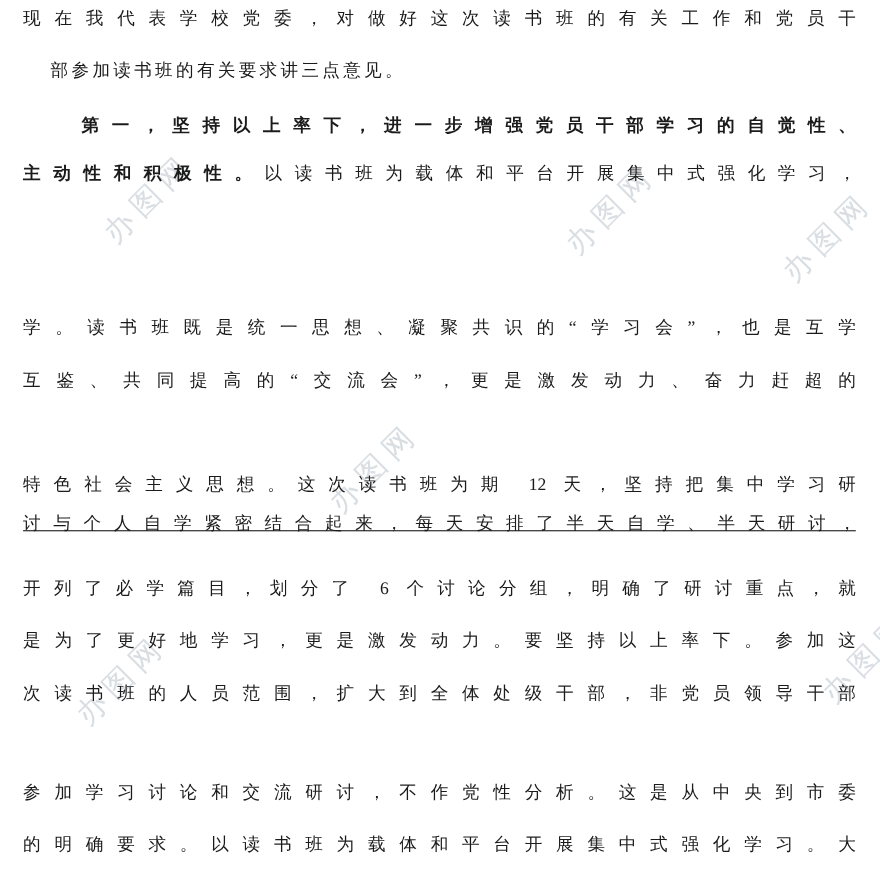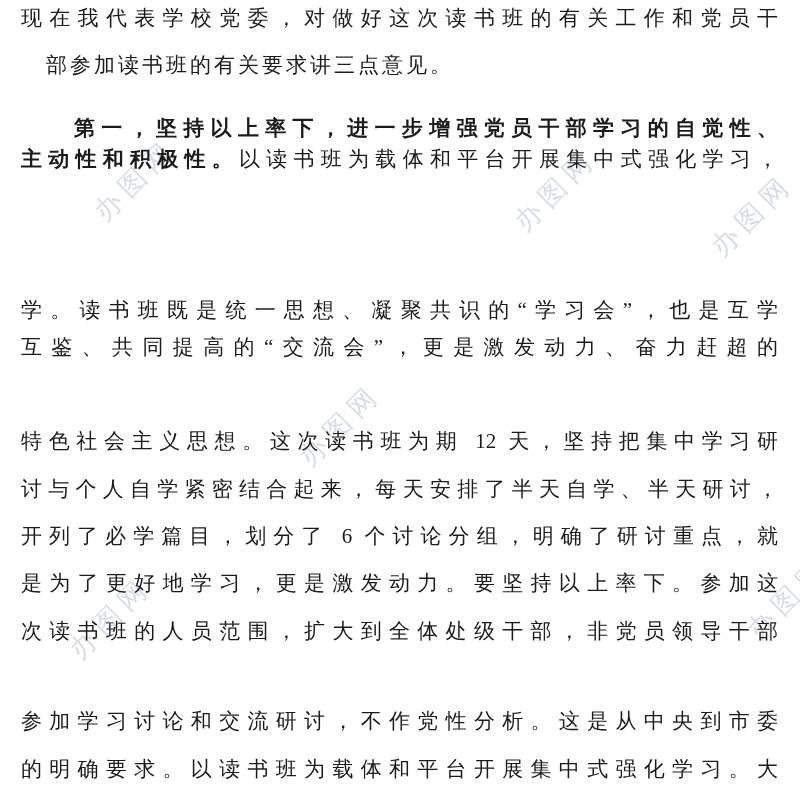--- a/index.html
+++ b/index.html
@@ -6,21 +6,21 @@
   body{
     width:800px;height:800px;background:#ffffff;overflow:hidden;
     font-family:"Liberation Serif","DejaVu Serif",serif;
   }
   .page{
     position:relative;width:800px;height:800px;background:#ffffff;
     color:#1b1b1b;
   }
   .line{
     position:absolute;left:21px;width:757px;box-sizing:border-box;
-    font-size:21px;line-height:34px;white-space:nowrap;
+    font-size:16px;line-height:34px;white-space:nowrap;
   }
   .just{
     white-space:normal;
     text-align:justify;
     text-align-last:justify;
   }
   .plain{letter-spacing:3px;}
   .bold{font-weight:700;}
   .indent{padding-left:53px;}
   .wm{
@@ -40,27 +40,27 @@
 
   <span class="wm" style="left:135px;top:180px;">办图网</span>
   <span class="wm" style="left:555px;top:190px;">办图网</span>
   <span class="wm" style="left:752px;top:215px;">办图网</span>
   <span class="wm" style="left:340px;top:425px;">办图网</span>
   <span class="wm" style="left:110px;top:618px;">办图网</span>
   <span class="wm" style="left:788px;top:598px;">办图网</span>
 
   <div class="line just" style="top:1px;">现在我代表学校党委，对做好这次读书班的有关工作和党员干</div>
   <div class="line plain" style="top:48px;margin-left:25px;">部参加读书班的有关要求讲三点意见。</div>
-  <div class="line just bold indent" style="top:111px;">第一，坚持以上率下，进一步增强党员干部学习的自觉性、</div>
+  <div class="line just bold indent" style="top:98px;">第一，坚持以上率下，进一步增强党员干部学习的自觉性、</div>
   <div class="line just" style="top:142px;">
     <span class="bold">主动性和积极性。</span><span>以读书班为载体和平台开展集中式强化学习，</span>
   </div>
-  <div class="line just" style="top:293px;">学。读书班既是统一思想、凝聚共识的“学习会”，也是互学</div>
+  <div class="line just" style="top:282px;">学。读书班既是统一思想、凝聚共识的“学习会”，也是互学</div>
   <div class="line just" style="top:330px;">互鉴、共同提高的“交流会”，更是激发动力、奋力赶超的</div>
   <div class="line just" style="top:424px;">特色社会主义思想。这次读书班为期 12 天，坚持把集中学习研</div>
-  <div class="line just" style="top:472px;">讨与个人自学紧密结合起来，每天安排了半天自学、半天研讨，</div>
+  <div class="line just" style="top:460px;text-decoration:underline;">讨与个人自学紧密结合起来，每天安排了半天自学、半天研讨，</div>
   <div class="line just" style="top:519px;">开列了必学篇目，划分了 6 个讨论分组，明确了研讨重点，就</div>
   <div class="line just" style="top:566px;">是为了更好地学习，更是激发动力。要坚持以上率下。参加这</div>
   <div class="line just" style="top:614px;">次读书班的人员范围，扩大到全体处级干部，非党员领导干部</div>
   <div class="line just" style="top:704px;">参加学习讨论和交流研讨，不作党性分析。这是从中央到市委</div>
   <div class="line just" style="top:752px;">的明确要求。以读书班为载体和平台开展集中式强化学习。大</div>
 
 </div>
 
 </body></html>

